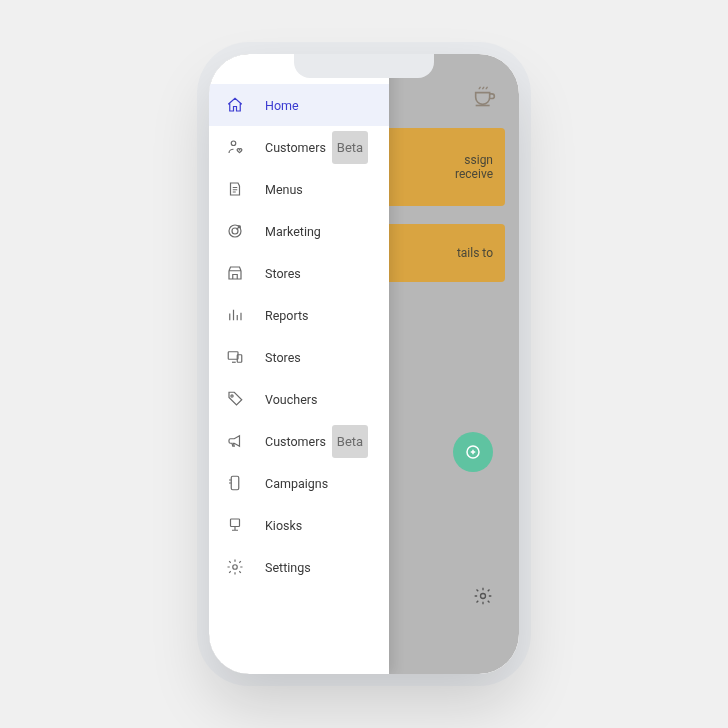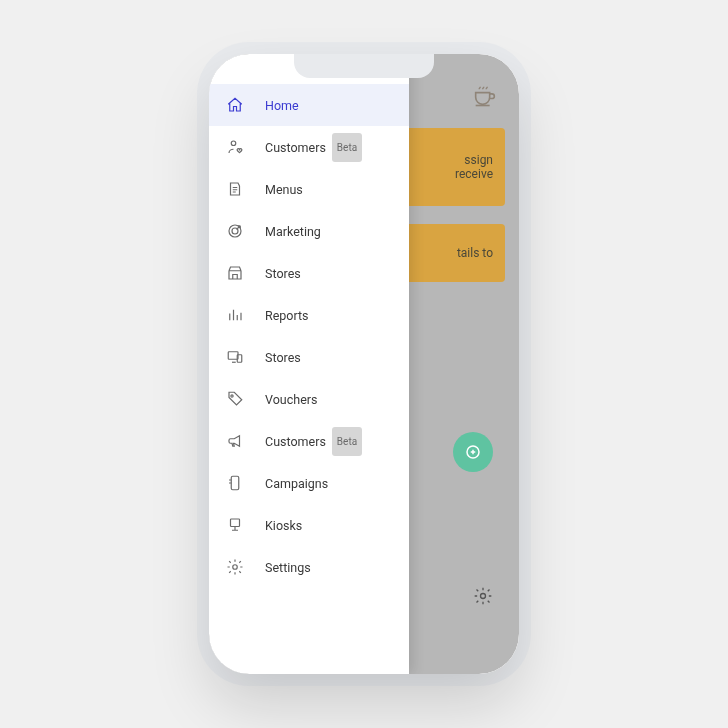--- a/index.html
+++ b/index.html
@@ -75,21 +75,21 @@
     color:#fff;
   }
   .gear-bottom {
     position: absolute;
     right: 26px; bottom: 64px;
     color: #555;
   }
   .drawer {
     position: absolute;
     top: 0; bottom: 0; left: 0;
-    width: 200px;
+    width: 180px;
     background: #fff;
     box-shadow: 4px 0 12px rgba(0,0,0,0.12);
     padding-top: 30px;
     overflow-y: auto;
   }
   .nav-item {
     display: flex;
     align-items: center;
     height: 42px;
     padding-left: 16px;
@@ -109,21 +109,21 @@
   }
   .nav-item .icon svg {
     width: 18px; height: 18px;
     stroke: #6b6b6b;
     stroke-width: 1.6;
     fill: none;
   }
   .nav-label { flex: 0 0 auto; }
   .badge {
     margin-left: 6px;
-    font-size: 10px;
+    font-size: 13px;
     background: #d6d6d6;
     color: #6b6b6b;
     padding: 9px 5px;
     border-radius: 3px;
   }
 </style>
 </head>
 <body>
 
 <div class="phone">

